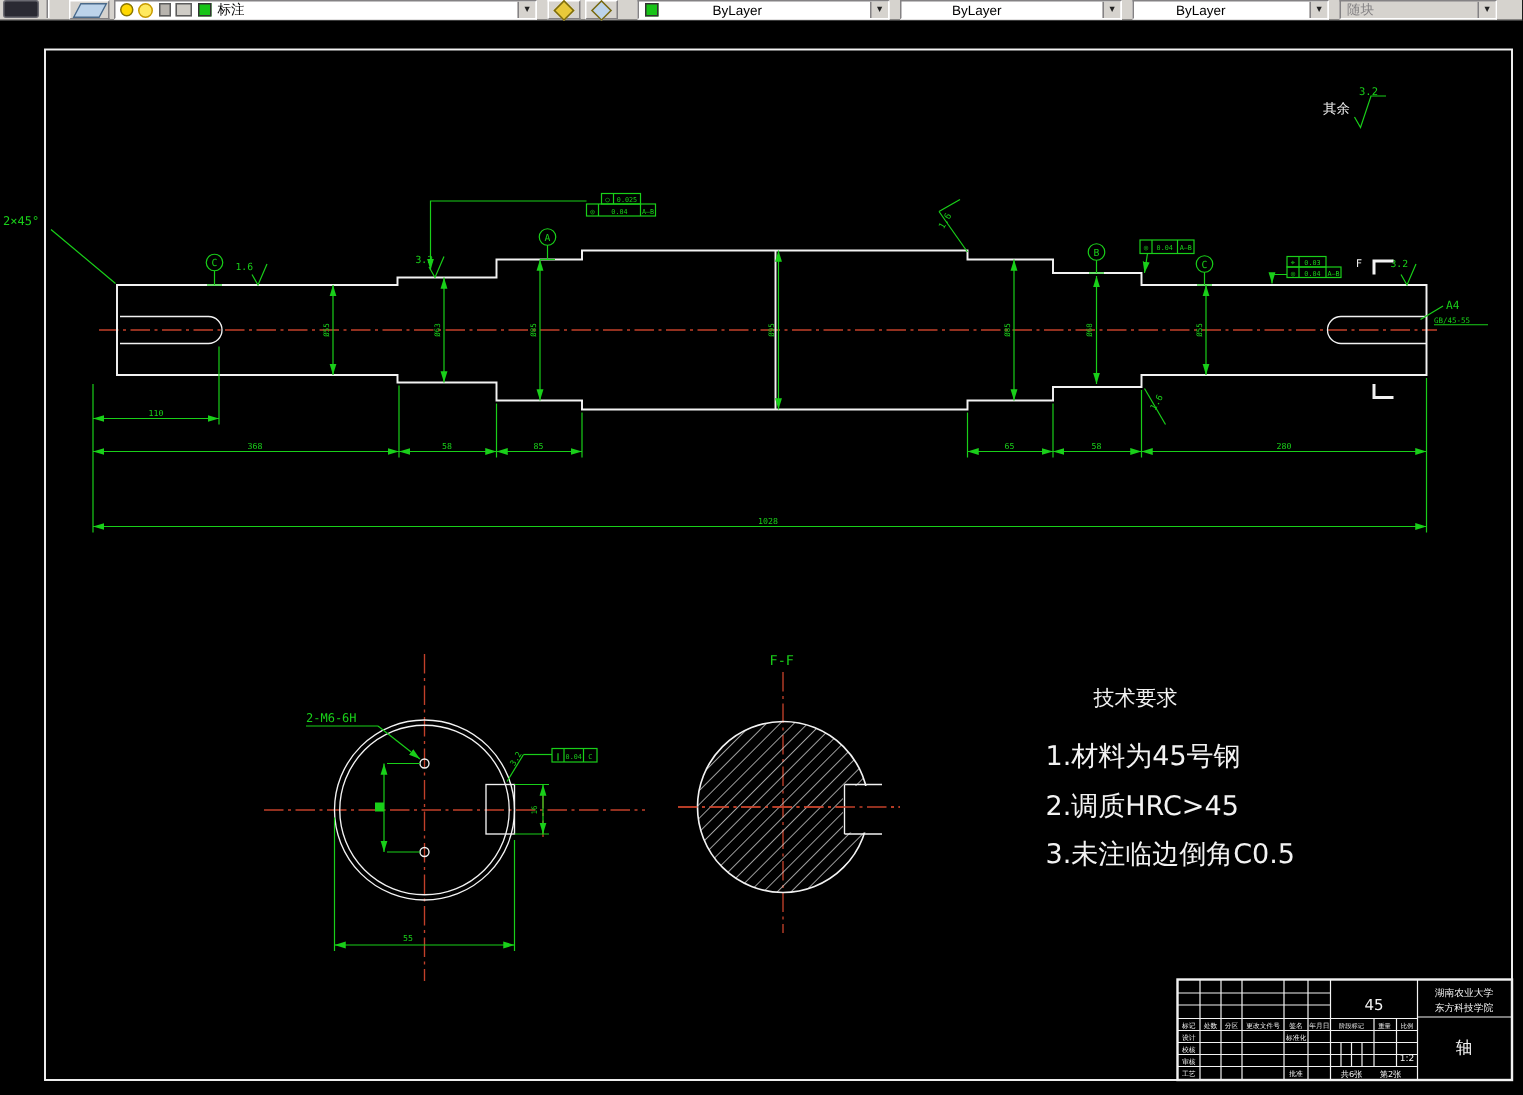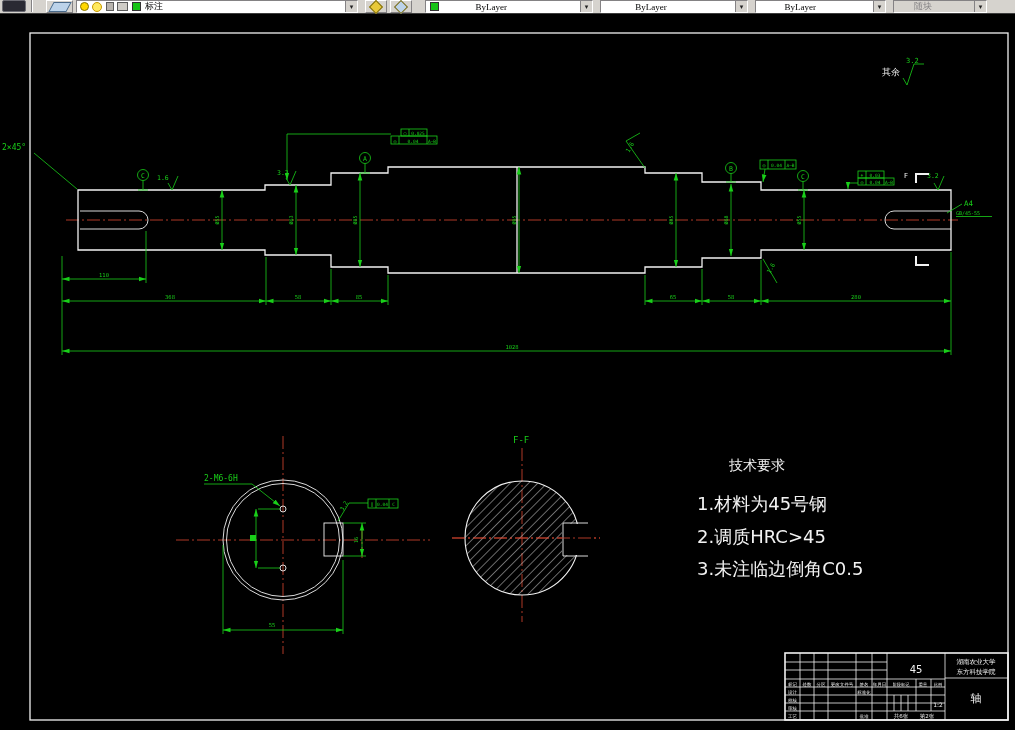--- a/index.html
+++ b/index.html
@@ -1,20 +1,20 @@
 <!DOCTYPE html>
 <html><head>
 <meta charset="utf-8">
 <style>
   html,body{margin:0;padding:0;background:#000;}
   .screen{position:relative;width:1015px;height:730px;background:#000;overflow:hidden;
           font-family:"Liberation Sans",sans-serif;}
   
   .toolbar{position:absolute;top:0;left:0;width:1015px;height:14px;background:#d6d3ce;
-           border-bottom:1px solid #3c3c3c;box-sizing:border-box;font-family:Liberation Serif, serif;}
+           border-bottom:1px solid #3c3c3c;box-sizing:border-box;}
   .tb{position:absolute;top:0;box-sizing:border-box;}
   .tb-sep{width:2px;height:12px;border-left:1px solid #848284;border-right:1px solid #ffffff;}
   .app-icon{width:24px;height:12px;background:#2a2a33;border:1px solid #6a6a72;border-radius:2px;}
   .tb-btn{height:13px;background:#d6d3ce;border:1px solid;border-color:#fff #848284 #848284 #fff;
           display:flex;align-items:center;justify-content:center;padding:0;}
   .combo{height:13px;background:#fff;border:1px solid;border-color:#848284 #fff #fff #848284;
          display:flex;align-items:center;font-size:9px;color:#000;overflow:hidden;}
   .combo .txt{white-space:nowrap;}
   .combo .dd{margin-left:auto;width:11px;height:100%;background:#d6d3ce;border-left:1px solid #848284;
              font-size:7px;line-height:12px;text-align:center;color:#222;flex:0 0 auto;}
@@ -71,21 +71,21 @@
       <span class="dd">▾</span>
     </div>
     <div class="tb combo centered" style="left:600px;width:148px;">
       <span class="txt">ByLayer</span>
       <span class="dd">▾</span>
     </div>
     <div class="tb combo centered" style="left:755px;width:131px;">
       <span class="txt">ByLayer</span>
       <span class="dd">▾</span>
     </div>
-    <div class="tb combo disabled" style="left:893px;width:94px;padding-left:16px;">
+    <div class="tb combo disabled" style="left:893px;width:105px;">
       <span class="txt" style="margin-left:4px;">随块</span>
       <span class="dd">▾</span>
     </div>
   </div>
 
   <svg width="1015" height="716" viewBox="0 14 1015 716">
     <defs>
       <marker id="ar" markerUnits="userSpaceOnUse" markerWidth="8" markerHeight="6" refX="7.5" refY="3" orient="auto-start-reverse">
         <path d="M0,0.7 L7.5,3 L0,5.3 Z" fill="#19cf19"></path>
       </marker>

